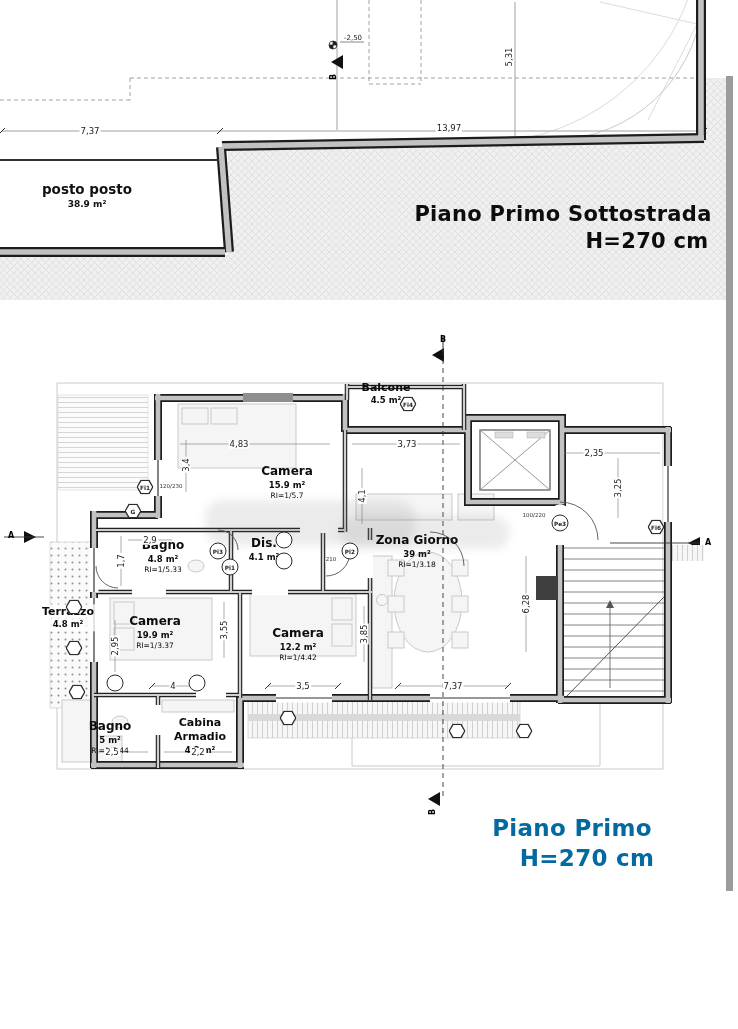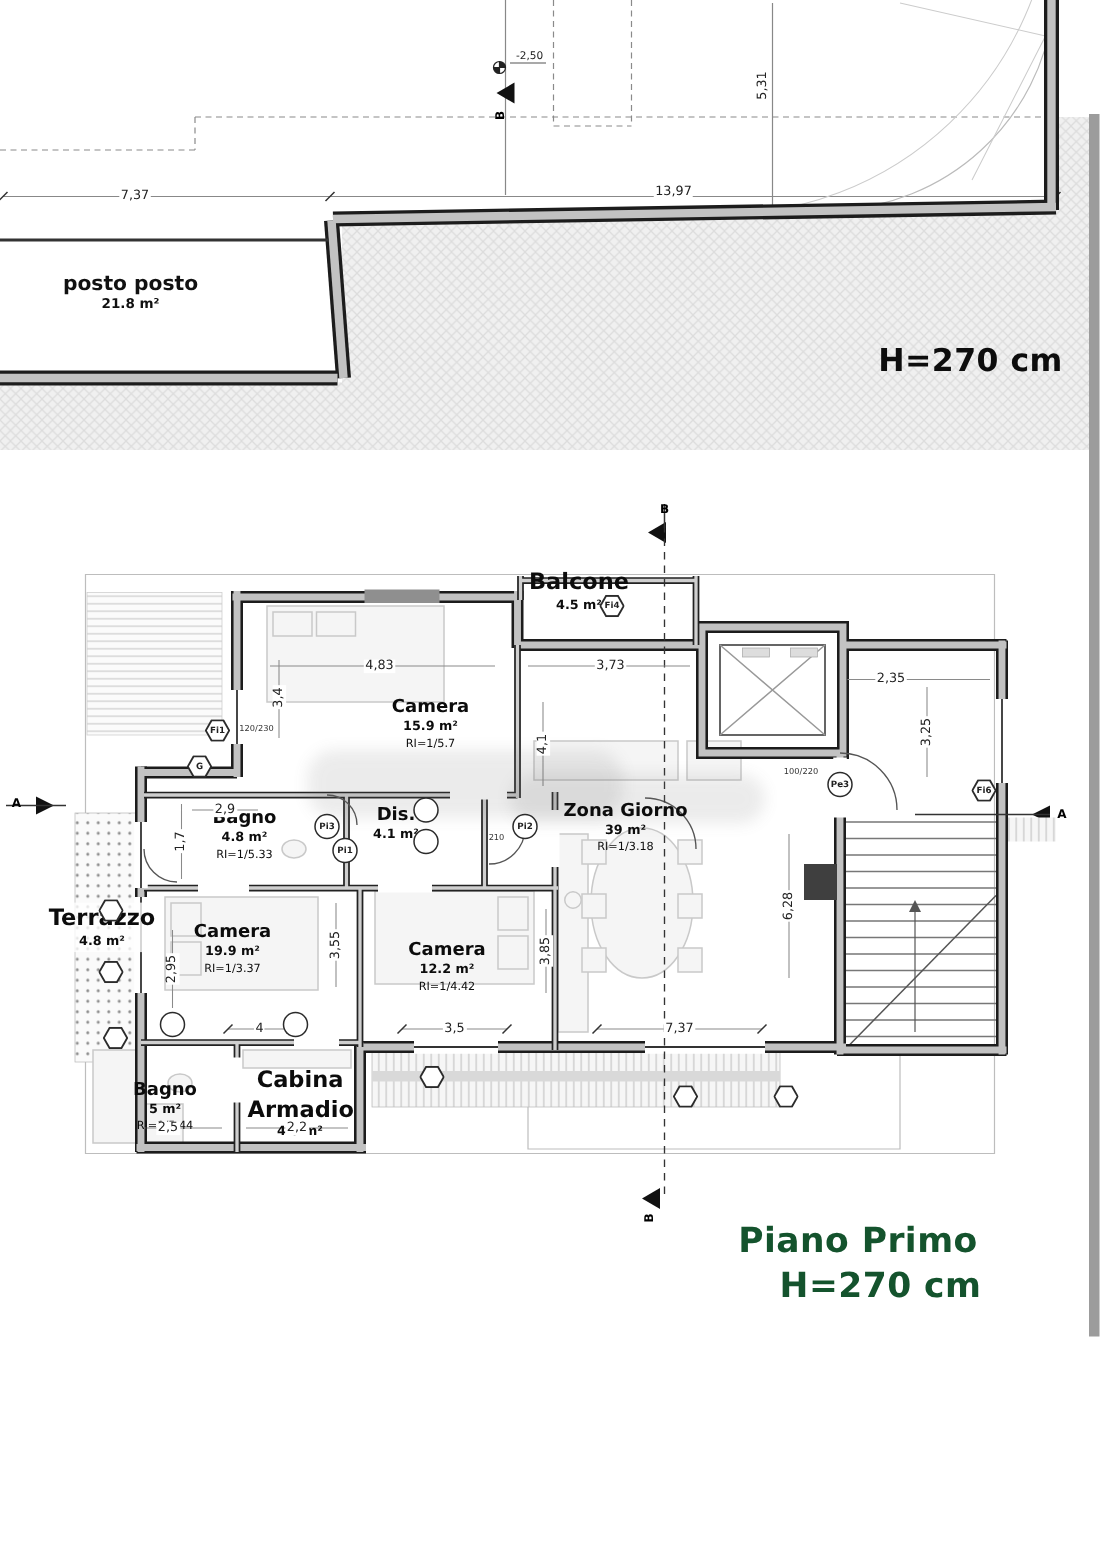--- a/index.html
+++ b/index.html
@@ -2,26 +2,26 @@
 <html><head>
 <meta charset="utf-8">
 <style>
   html,body{margin:0;padding:0;background:#fff;}
   .page{position:relative;width:738px;height:1029px;background:#ffffff;overflow:hidden;
         font-family:"DejaVu Sans", sans-serif;color:#111;}
   svg{position:absolute;left:0;top:0;}
   .ov{position:absolute;left:0;top:0;width:738px;height:1029px;z-index:3;}
   .t{position:absolute;transform:translate(-50%,-50%);white-space:nowrap;line-height:1;}
   .big{font-weight:bold;color:#0d0d0d;font-size:21px;letter-spacing:.3px;}
-  .big2{font-weight:bold;color:#14532d;font-size:23px;letter-spacing:.3px;}
+  .big2{font-weight:bold;color:#0369a1;font-size:23px;letter-spacing:.3px;}
   .room{position:absolute;transform:translate(-50%,-50%);text-align:center;line-height:1.3;color:#0c0c0c;z-index:3;}
   .room .nm{display:block;font-weight:bold;font-size:12px;}
   .room .ar{display:block;font-weight:600;font-size:8.5px;}
   .room .ri{display:block;font-size:7.5px;}
-  .room.sm .nm{font-size:15px;text-align:center;}
+  .room.sm .nm{font-size:11px;text-align:center;}
   .halo{background:rgba(255,255,255,.78);padding:1px 2px;}
   .dim{font-size:8.5px;color:#222;background:#fff;padding:0 1px;z-index:3;}
   .dimv{transform:translate(-50%,-50%) rotate(-90deg);}
   .tiny{font-size:7px;color:#222;}
   .wtag{font-size:5.5px;color:#333;background:#fff;z-index:3;}
   .sec{font-size:8px;font-weight:bold;color:#000;z-index:3;}
   .rot{transform:translate(-50%,-50%) rotate(-90deg);}
   .posto-nm{font-weight:bold;font-size:13.5px;}
   .posto-ar{font-weight:600;font-size:9px;}
   .mk{position:absolute;transform:translate(-50%,-50%);z-index:4;}
@@ -222,24 +222,25 @@
     <g stroke="#333" stroke-width="1">
       <path d="M149,689l6,-6 M191,689l6,-6 M265,689l6,-6 M335,689l6,-6 M395,689l6,-6 M505,689l6,-6"></path>
     </g>
   </svg>
 
   <div class="wm" style="left:205px;top:500px;width:210px;height:45px;"></div>
   <div class="wm" style="left:340px;top:516px;width:170px;height:33px;"></div>
 
   <div class="ov">
 
+    <div class="t big" style="left:563px;top:214px;">Piano Primo Sottostrada</div>
     <div class="t big" style="left:647px;top:241px;">H=270 cm</div>
 
     <div class="t posto-nm" style="left:87px;top:190px;">posto posto</div>
-    <div class="t posto-ar" style="left:87px;top:204px;">21.8 m²</div>
+    <div class="t posto-ar" style="left:87px;top:204px;">38.9 m²</div>
 
     <span class="t dim" style="left:90px;top:131px;">7,37</span>
     <span class="t dim" style="left:449px;top:128px;">13,97</span>
     <span class="t dim dimv" style="left:509px;top:57px;">5,31</span>
     <span class="t tiny" style="left:353px;top:38px;">-2,50</span>
     <span class="t sec rot" style="left:334px;top:77px;">B</span>
 
     <div class="t big2" style="left:572px;top:828px;">Piano Primo</div>
     <div class="t big2" style="left:587px;top:858px;">H=270 cm</div>
 
@@ -283,21 +284,21 @@
     <div class="room" style="left:110px;top:737px;">
       <span class="nm">Bagno</span>
       <span class="ar">5 m²</span>
       <span class="ri">RI=1/5.44</span>
     </div>
     <div class="room sm" style="left:200px;top:736px;">
       <span class="nm" style="white-space:normal;width:70px;">Cabina Armadio</span>
       <span class="ar">4.3 m²</span>
     </div>
 
-    <span class="t dim" style="left:253px;top:444px;">4,83</span>
+    <span class="t dim" style="left:239px;top:444px;">4,83</span>
     <span class="t dim" style="left:407px;top:444px;">3,73</span>
     <span class="t dim" style="left:594px;top:453px;">2,35</span>
     <span class="t dim dimv" style="left:618px;top:488px;">3,25</span>
     <span class="t dim dimv" style="left:186px;top:465px;">3,4</span>
     <span class="t dim dimv" style="left:362px;top:496px;">4,1</span>
     <span class="t dim" style="left:150px;top:540px;">2,9</span>
     <span class="t dim dimv" style="left:121px;top:561px;">1,7</span>
     <span class="t dim dimv" style="left:526px;top:604px;">6,28</span>
     <span class="t dim dimv" style="left:224px;top:630px;">3,55</span>
     <span class="t dim dimv" style="left:115px;top:646px;">2,95</span>

